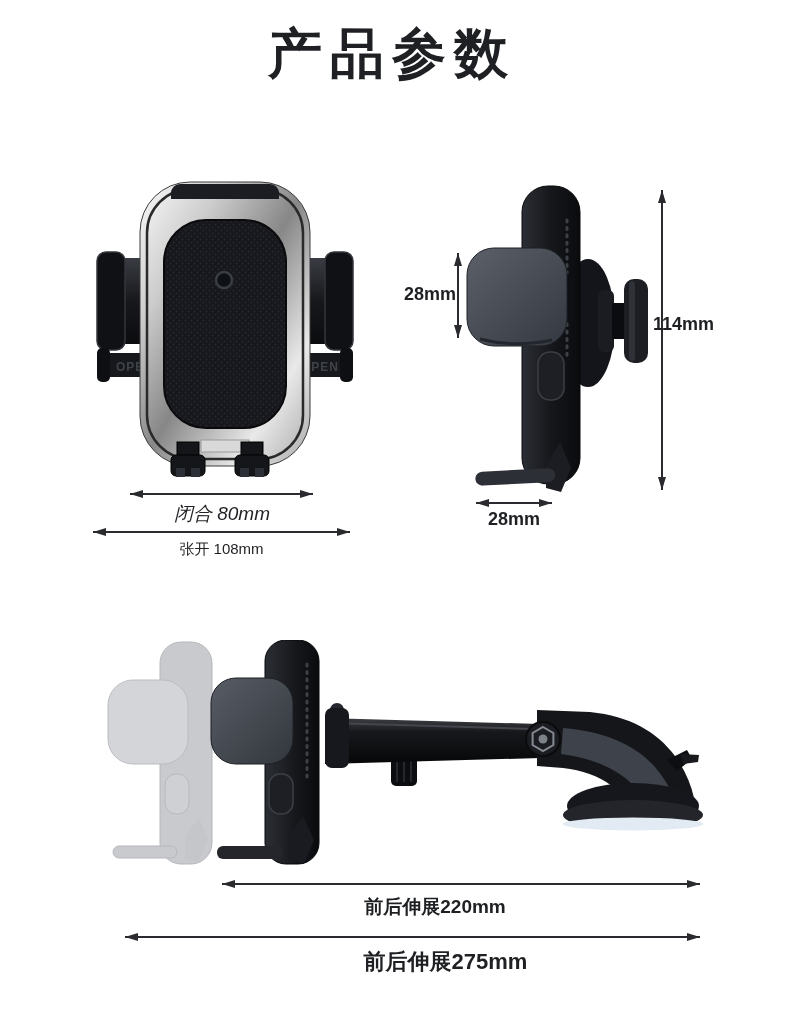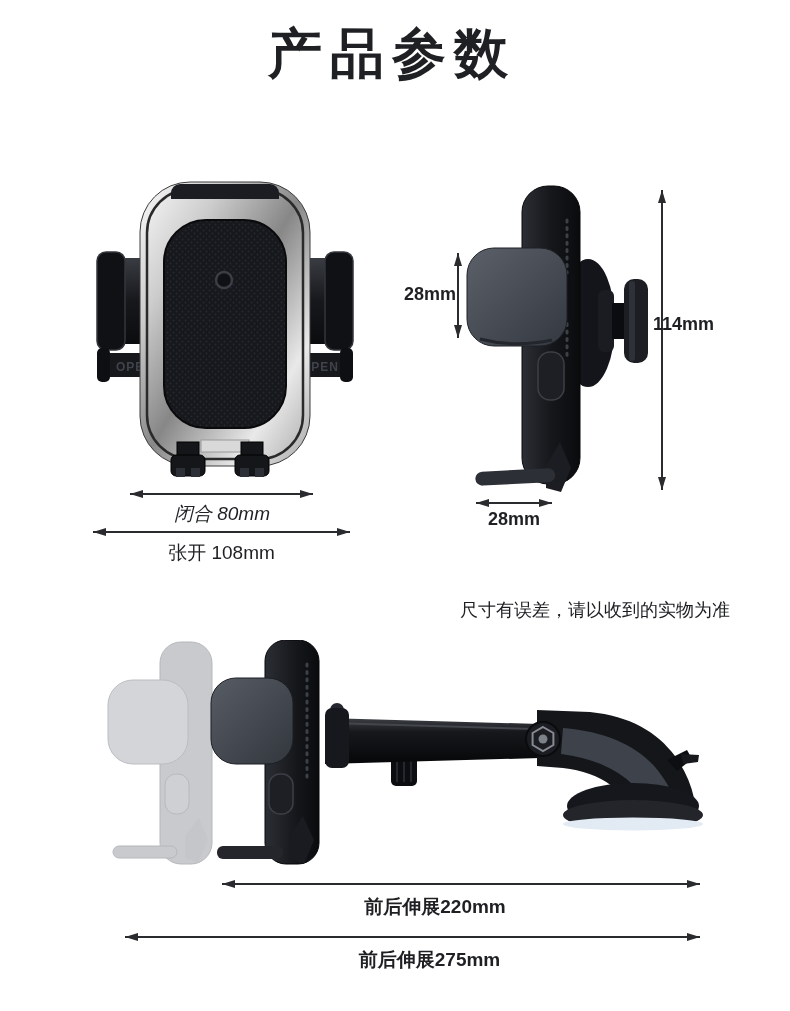--- a/index.html
+++ b/index.html
@@ -126,21 +126,21 @@
         <rect x="155" y="296" width="9" height="9" fill="#2c2f35" stroke="none"></rect>
         <rect x="170" y="296" width="9" height="9" fill="#2c2f35" stroke="none"></rect>
       </g>
     </svg>
   </div>
 
   <div class="abs harrow" style="left:130px; top:493px; width:183px;"></div>
   <div class="abs dim-label center w500" style="left:130px; top:501px; width:184px; font-size:19px;font-style:italic;">闭合 80mm</div>
 
   <div class="abs harrow" style="left:93px; top:531px; width:257px;"></div>
-  <div class="abs dim-label center w500" style="left:93px; top:540px; width:257px; font-size:19px;">张开 108mm</div>
+  <div class="abs dim-label center w500" style="left:93px; top:540px; width:257px; font-size:15px;">张开 108mm</div>
 
   <div class="abs" style="left:450px; top:178px; width:205px; height:330px;">
     <svg viewBox="0 0 205 330" width="205" height="330">
       <defs>
         <linearGradient id="sbody" x1="0" y1="0" x2="1" y2="0">
           <stop offset="0" stop-color="#2b2e34"></stop>
           <stop offset="0.5" stop-color="#16171b"></stop>
           <stop offset="1" stop-color="#0a0b0d"></stop>
         </linearGradient>
         <linearGradient id="spad" x1="0" y1="0" x2="1" y2="1">
@@ -180,21 +180,20 @@
 
   <div class="abs dim-label w700" style="left:404px; top:284px; font-size:18px;">28mm</div>
   <div class="abs varrow" style="left:457px; top:253px; height:85px;"></div>
 
   <div class="abs varrow" style="left:661px; top:190px; height:300px;"></div>
   <div class="abs dim-label w700" style="left:653px; top:314px; font-size:18px;">114mm</div>
 
   <div class="abs harrow" style="left:476px; top:502px; width:76px;"></div>
   <div class="abs dim-label center w700" style="left:476px; top:509px; width:76px; font-size:18px;">28mm</div>
 
-  <div class="abs note-text">尺寸有误差，请以收到的实物为准</div>
 
   <div class="abs" style="left:85px; top:640px; width:620px; height:240px;">
     <svg viewBox="0 0 620 240" width="620" height="240">
       <defs>
         <linearGradient id="xbody" x1="0" y1="0" x2="1" y2="0">
           <stop offset="0" stop-color="#2b2e34"></stop>
           <stop offset="0.6" stop-color="#15161a"></stop>
           <stop offset="1" stop-color="#0a0b0d"></stop>
         </linearGradient>
         <linearGradient id="xpad" x1="0" y1="0" x2="1" y2="1">
@@ -260,15 +259,15 @@
         <path d="M204,196 L218,176 L229,200 L219,224 L204,218 Z" fill="#191b20"></path>
         <rect x="132" y="206" width="66" height="13" rx="6" fill="#24262c"></rect>
       </g>
     </svg>
   </div>
 
   <div class="abs harrow" style="left:222px; top:883px; width:478px;"></div>
   <div class="abs dim-label center w700" style="left:222px; top:894px; width:426px; font-size:19px;">前后伸展220mm</div>
 
   <div class="abs harrow" style="left:125px; top:936px; width:575px;"></div>
-  <div class="abs dim-label center w700" style="left:152px; top:947px; width:555px; font-size:19px;">前后伸展275mm</div>
+  <div class="abs dim-label center w700" style="left:168px; top:947px; width:555px; font-size:22px;">前后伸展275mm</div>
 
 </div>
 
 </body></html>

